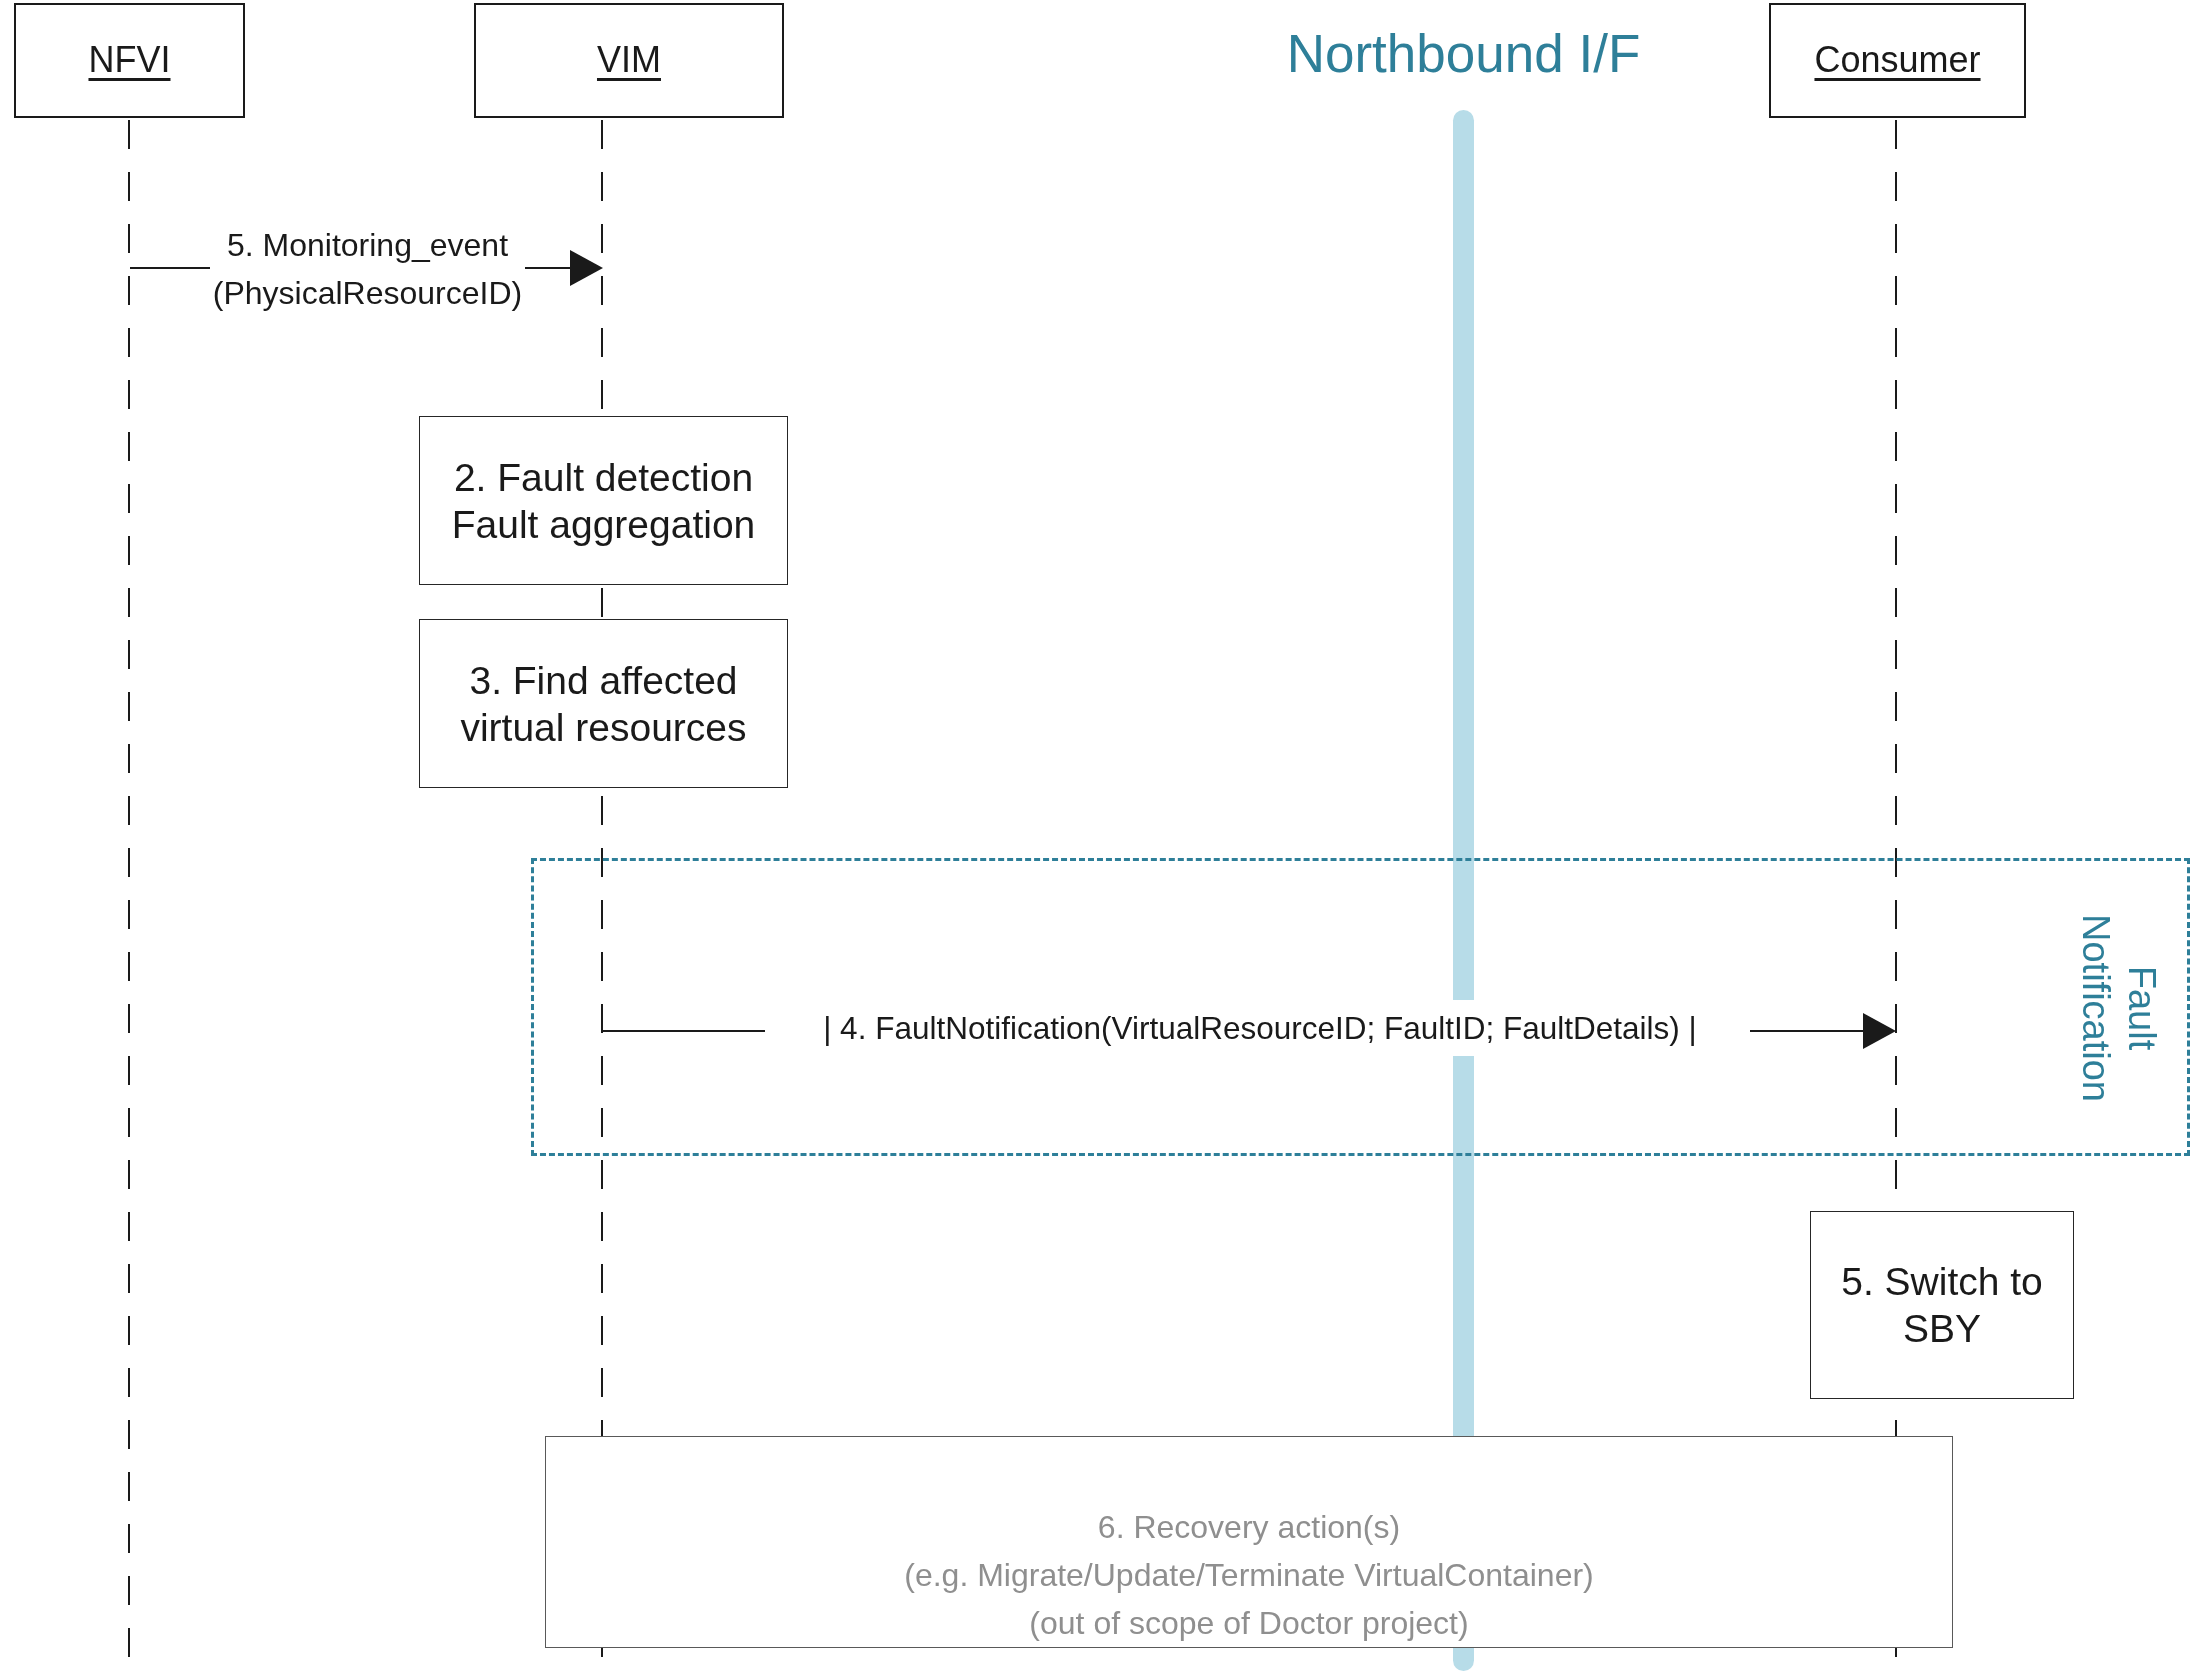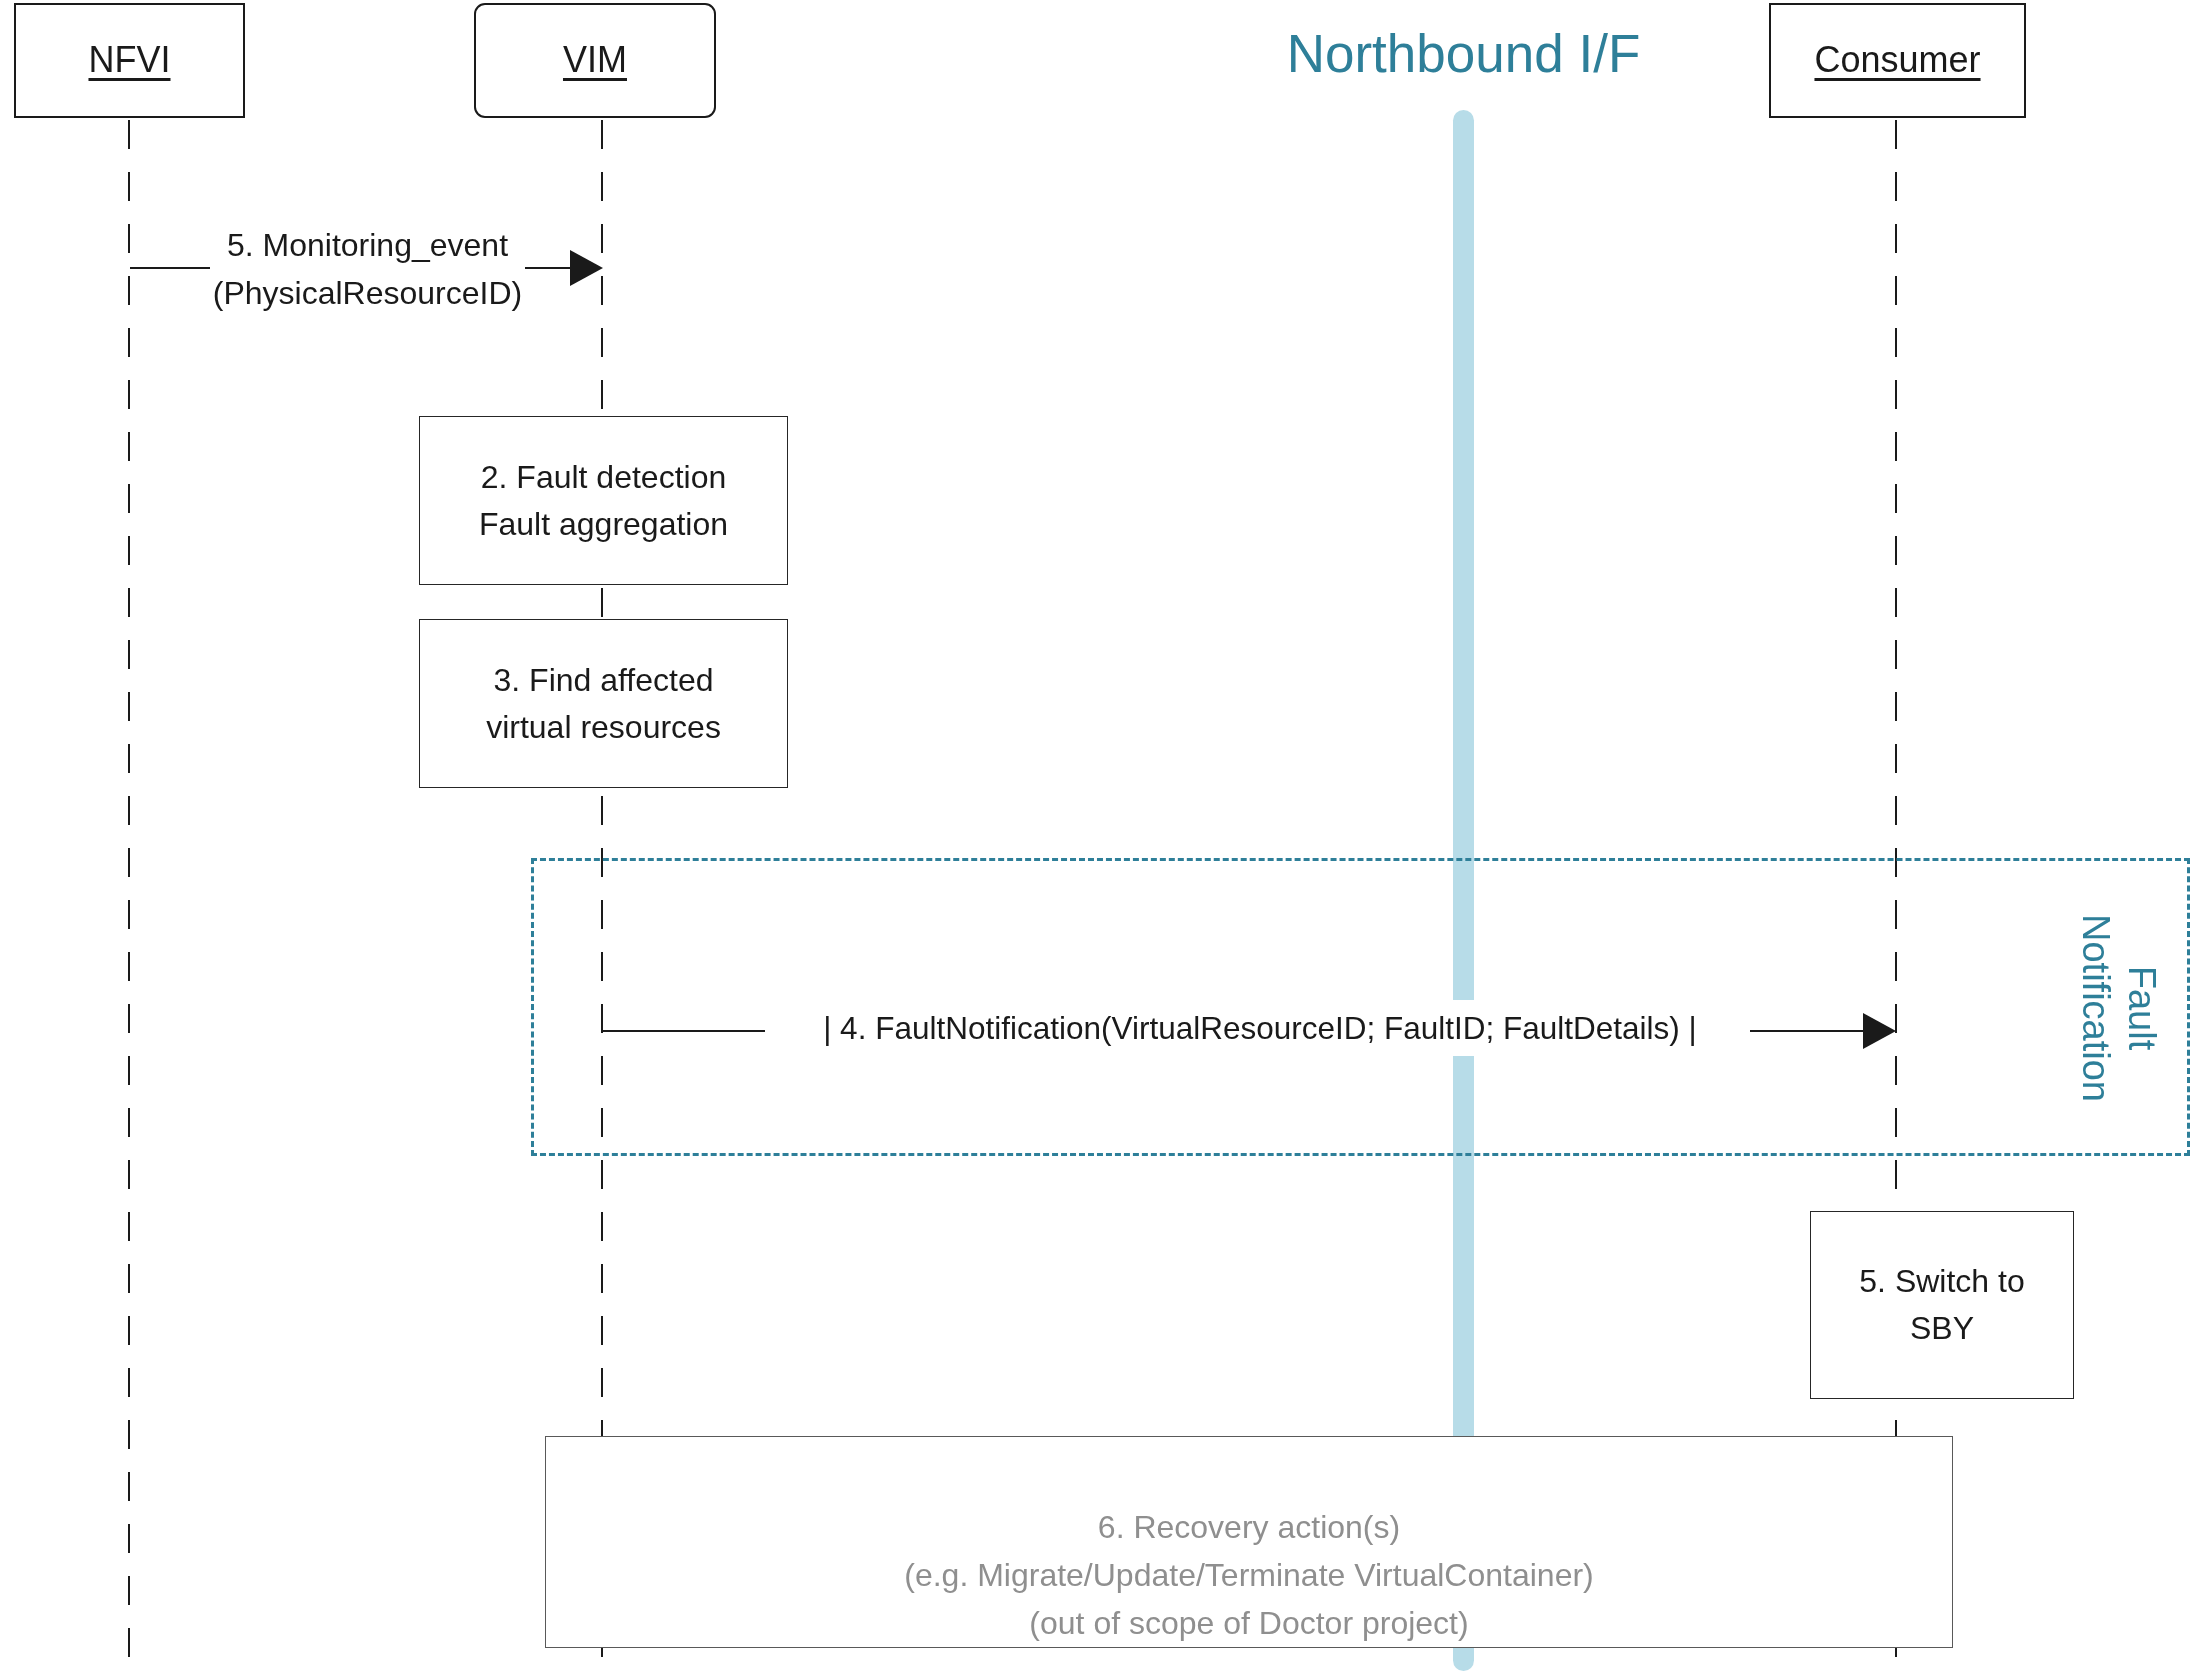--- a/index.html
+++ b/index.html
@@ -12,21 +12,21 @@
     font-family:"Liberation Sans", sans-serif; color:var(--ink); overflow:hidden;
   }
   
   .actor-box{
     position:absolute; top:2.8px; height:115px; background:#fff;
     border:2.8px solid var(--ink); box-sizing:border-box;
     display:flex; align-items:center; justify-content:center; z-index:6;
   }
   .actor-box span{ font-size:36px; text-decoration:underline; text-underline-offset:5.6px; }
   .actor-nfvi{ left:14px;   width:231px;justify-content:center; }
-  .actor-vim{  left:474px; width:242px;border-radius:11px; }
+  .actor-vim{  left:474px; width:310px; }
   .actor-consumer{ left:1769px; width:257px; }
   
   .nb-title{
     position:absolute; left:1182px; top:22.5px; width:563px; text-align:center;
     font-size:53px; color:var(--teal); z-index:6; white-space:nowrap;
   }
   .nb-line{
     position:absolute; left:1453px; top:110px; width:21.4px; height:1561px;
     background:var(--light-blue); border-radius:10.7px; z-index:1;
   }
@@ -58,21 +58,21 @@
   .m4-arrow{ left:1863px; top:1013px; }
   .m4-text{
     position:absolute; left:765px; top:1000px; width:990px; height:56px;
     background:#fff; text-align:center; font-size:31.5px; line-height:56px;
     white-space:nowrap; z-index:5;
   }
   
   .act-box{
     position:absolute; background:#fff; border:1.7px solid #262626; box-sizing:border-box;
     display:flex; flex-direction:column; align-items:center; justify-content:center;
-    text-align:center; font-size:32px; line-height:47px; z-index:6; white-space:nowrap;
+    text-align:center; font-size:39px; line-height:47px; z-index:6; white-space:nowrap;
   }
   .act-box span{ display:block; }
   .box2{ left:419px;  top:416px;  width:369px; height:169px; }
   .box3{ left:419px;  top:619px; width:369px; height:169px; }
   .box5{ left:1766px; top:1211px; width:264px; height:188px;margin-left:44px; }
   
   .fn-frame{
     position:absolute; left:531px; top:858px; width:1659px; height:298px;
     border:3.4px dashed var(--teal); box-sizing:border-box; z-index:3; background:transparent;
   }

